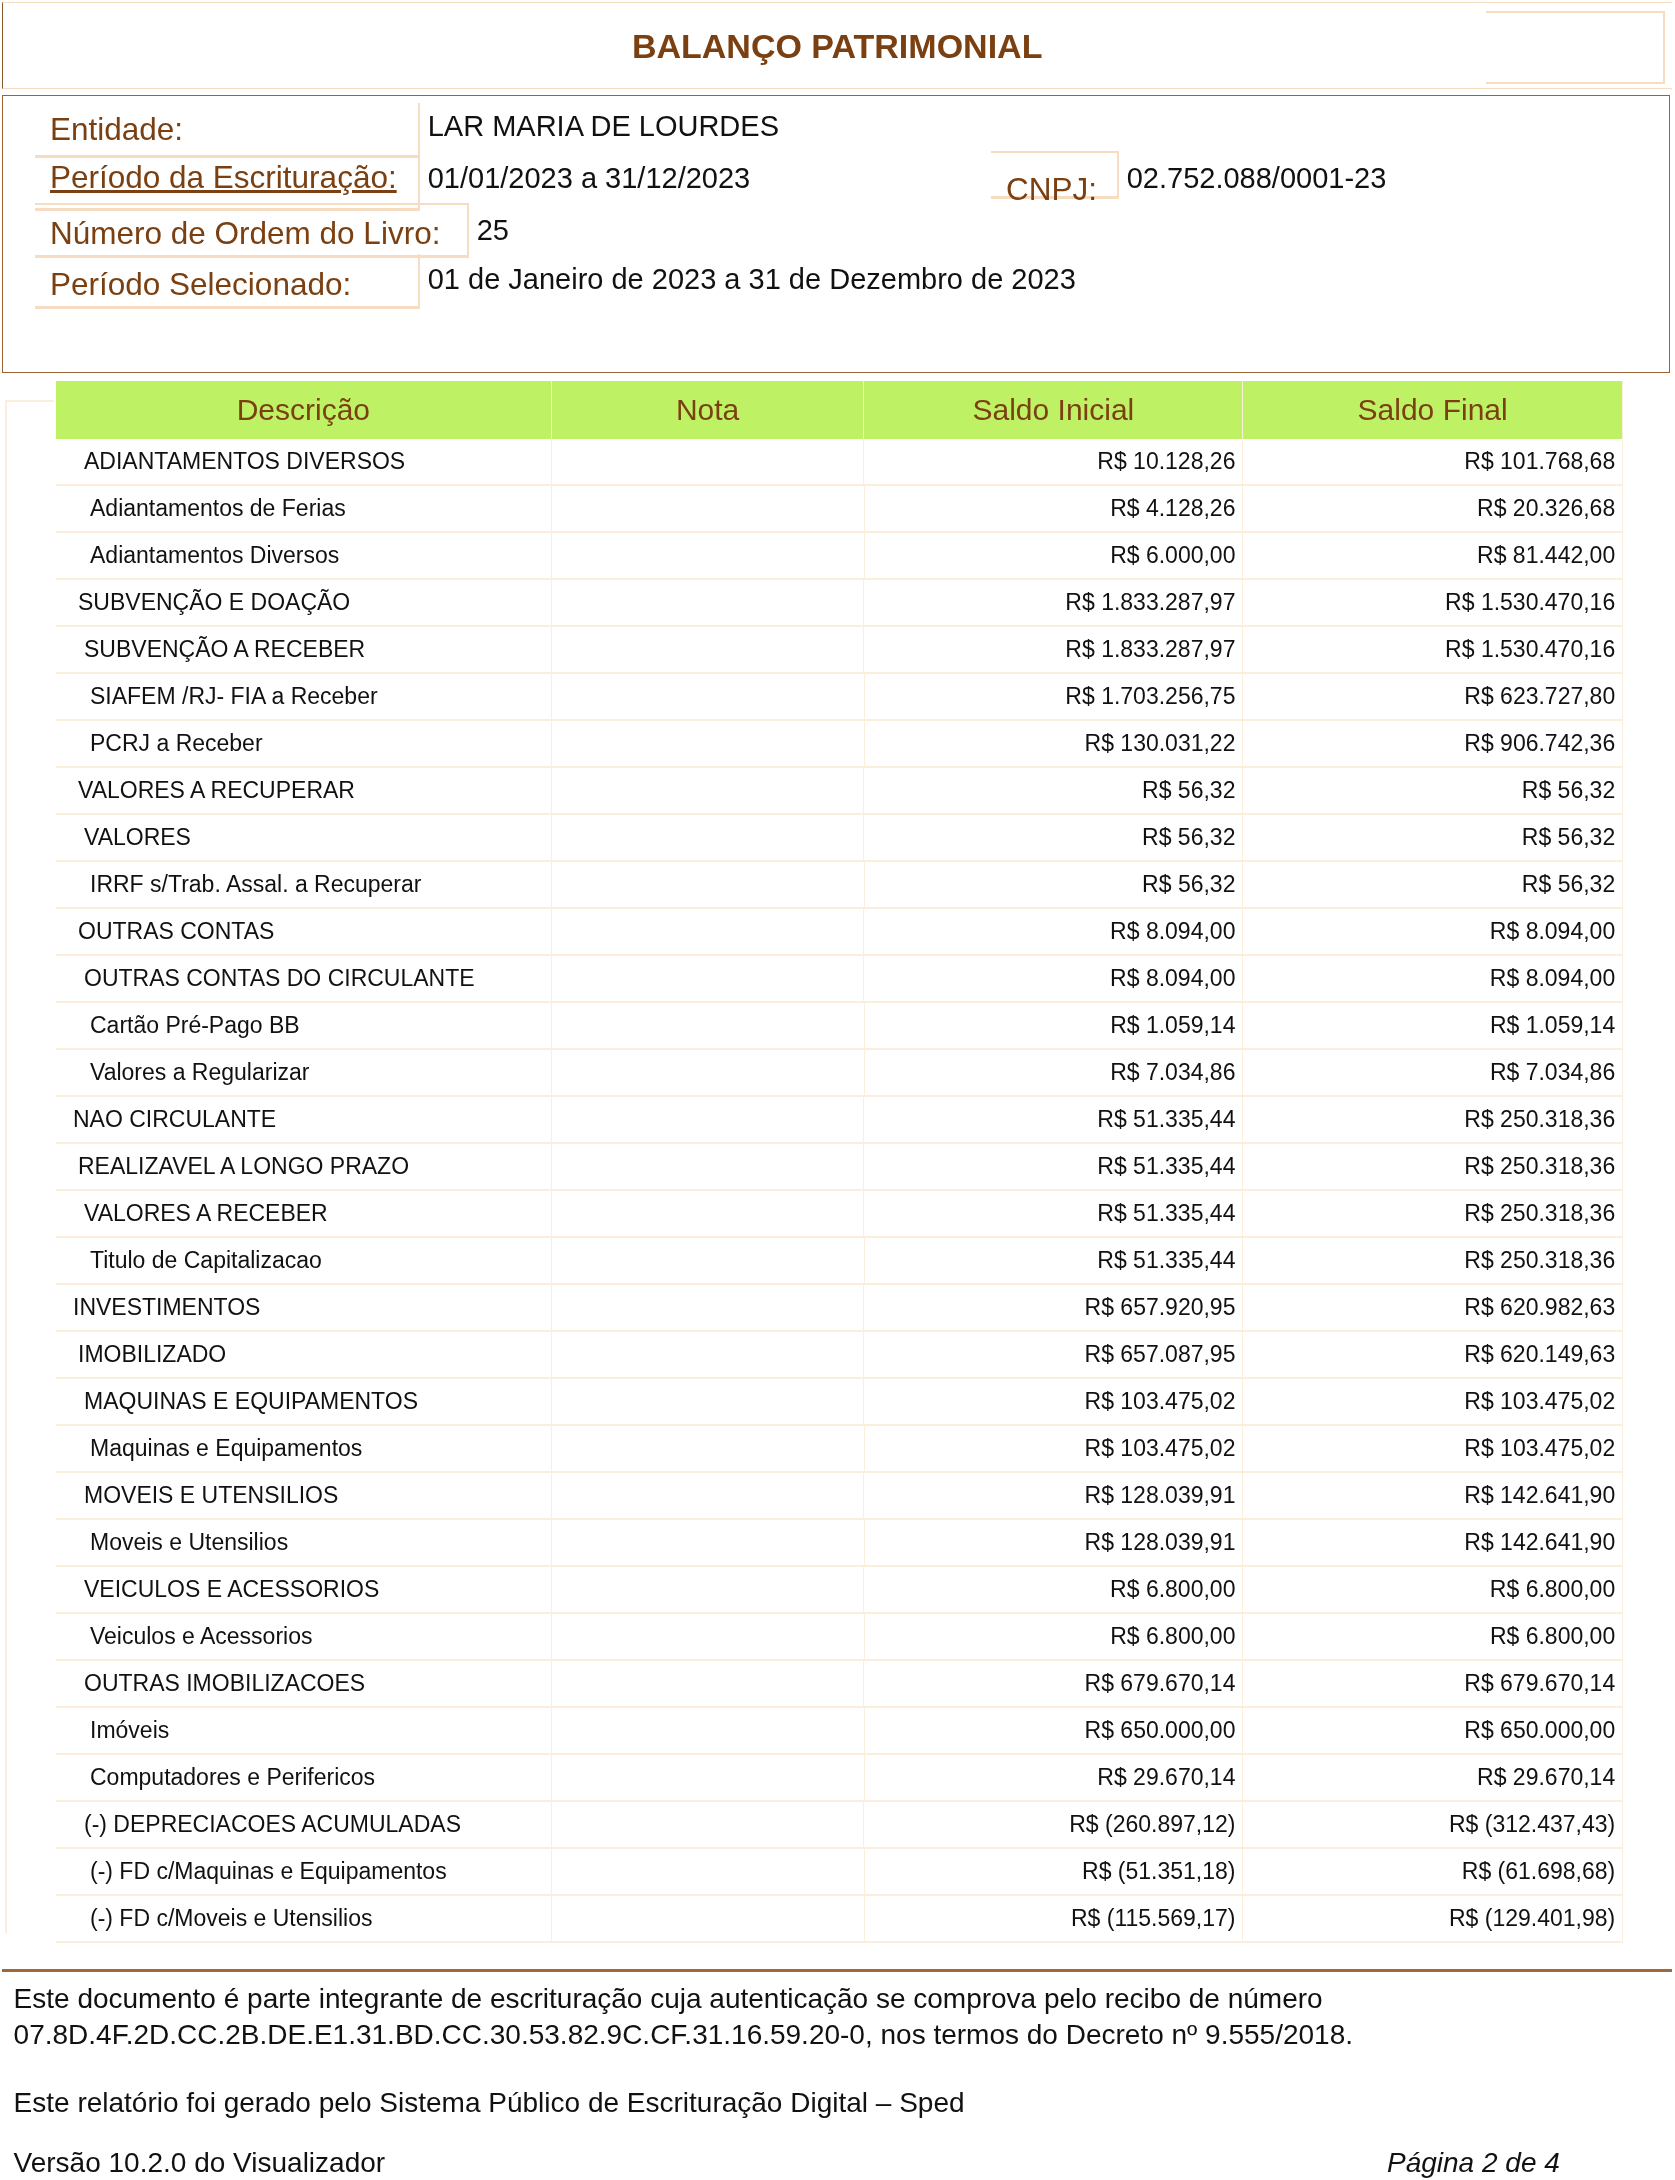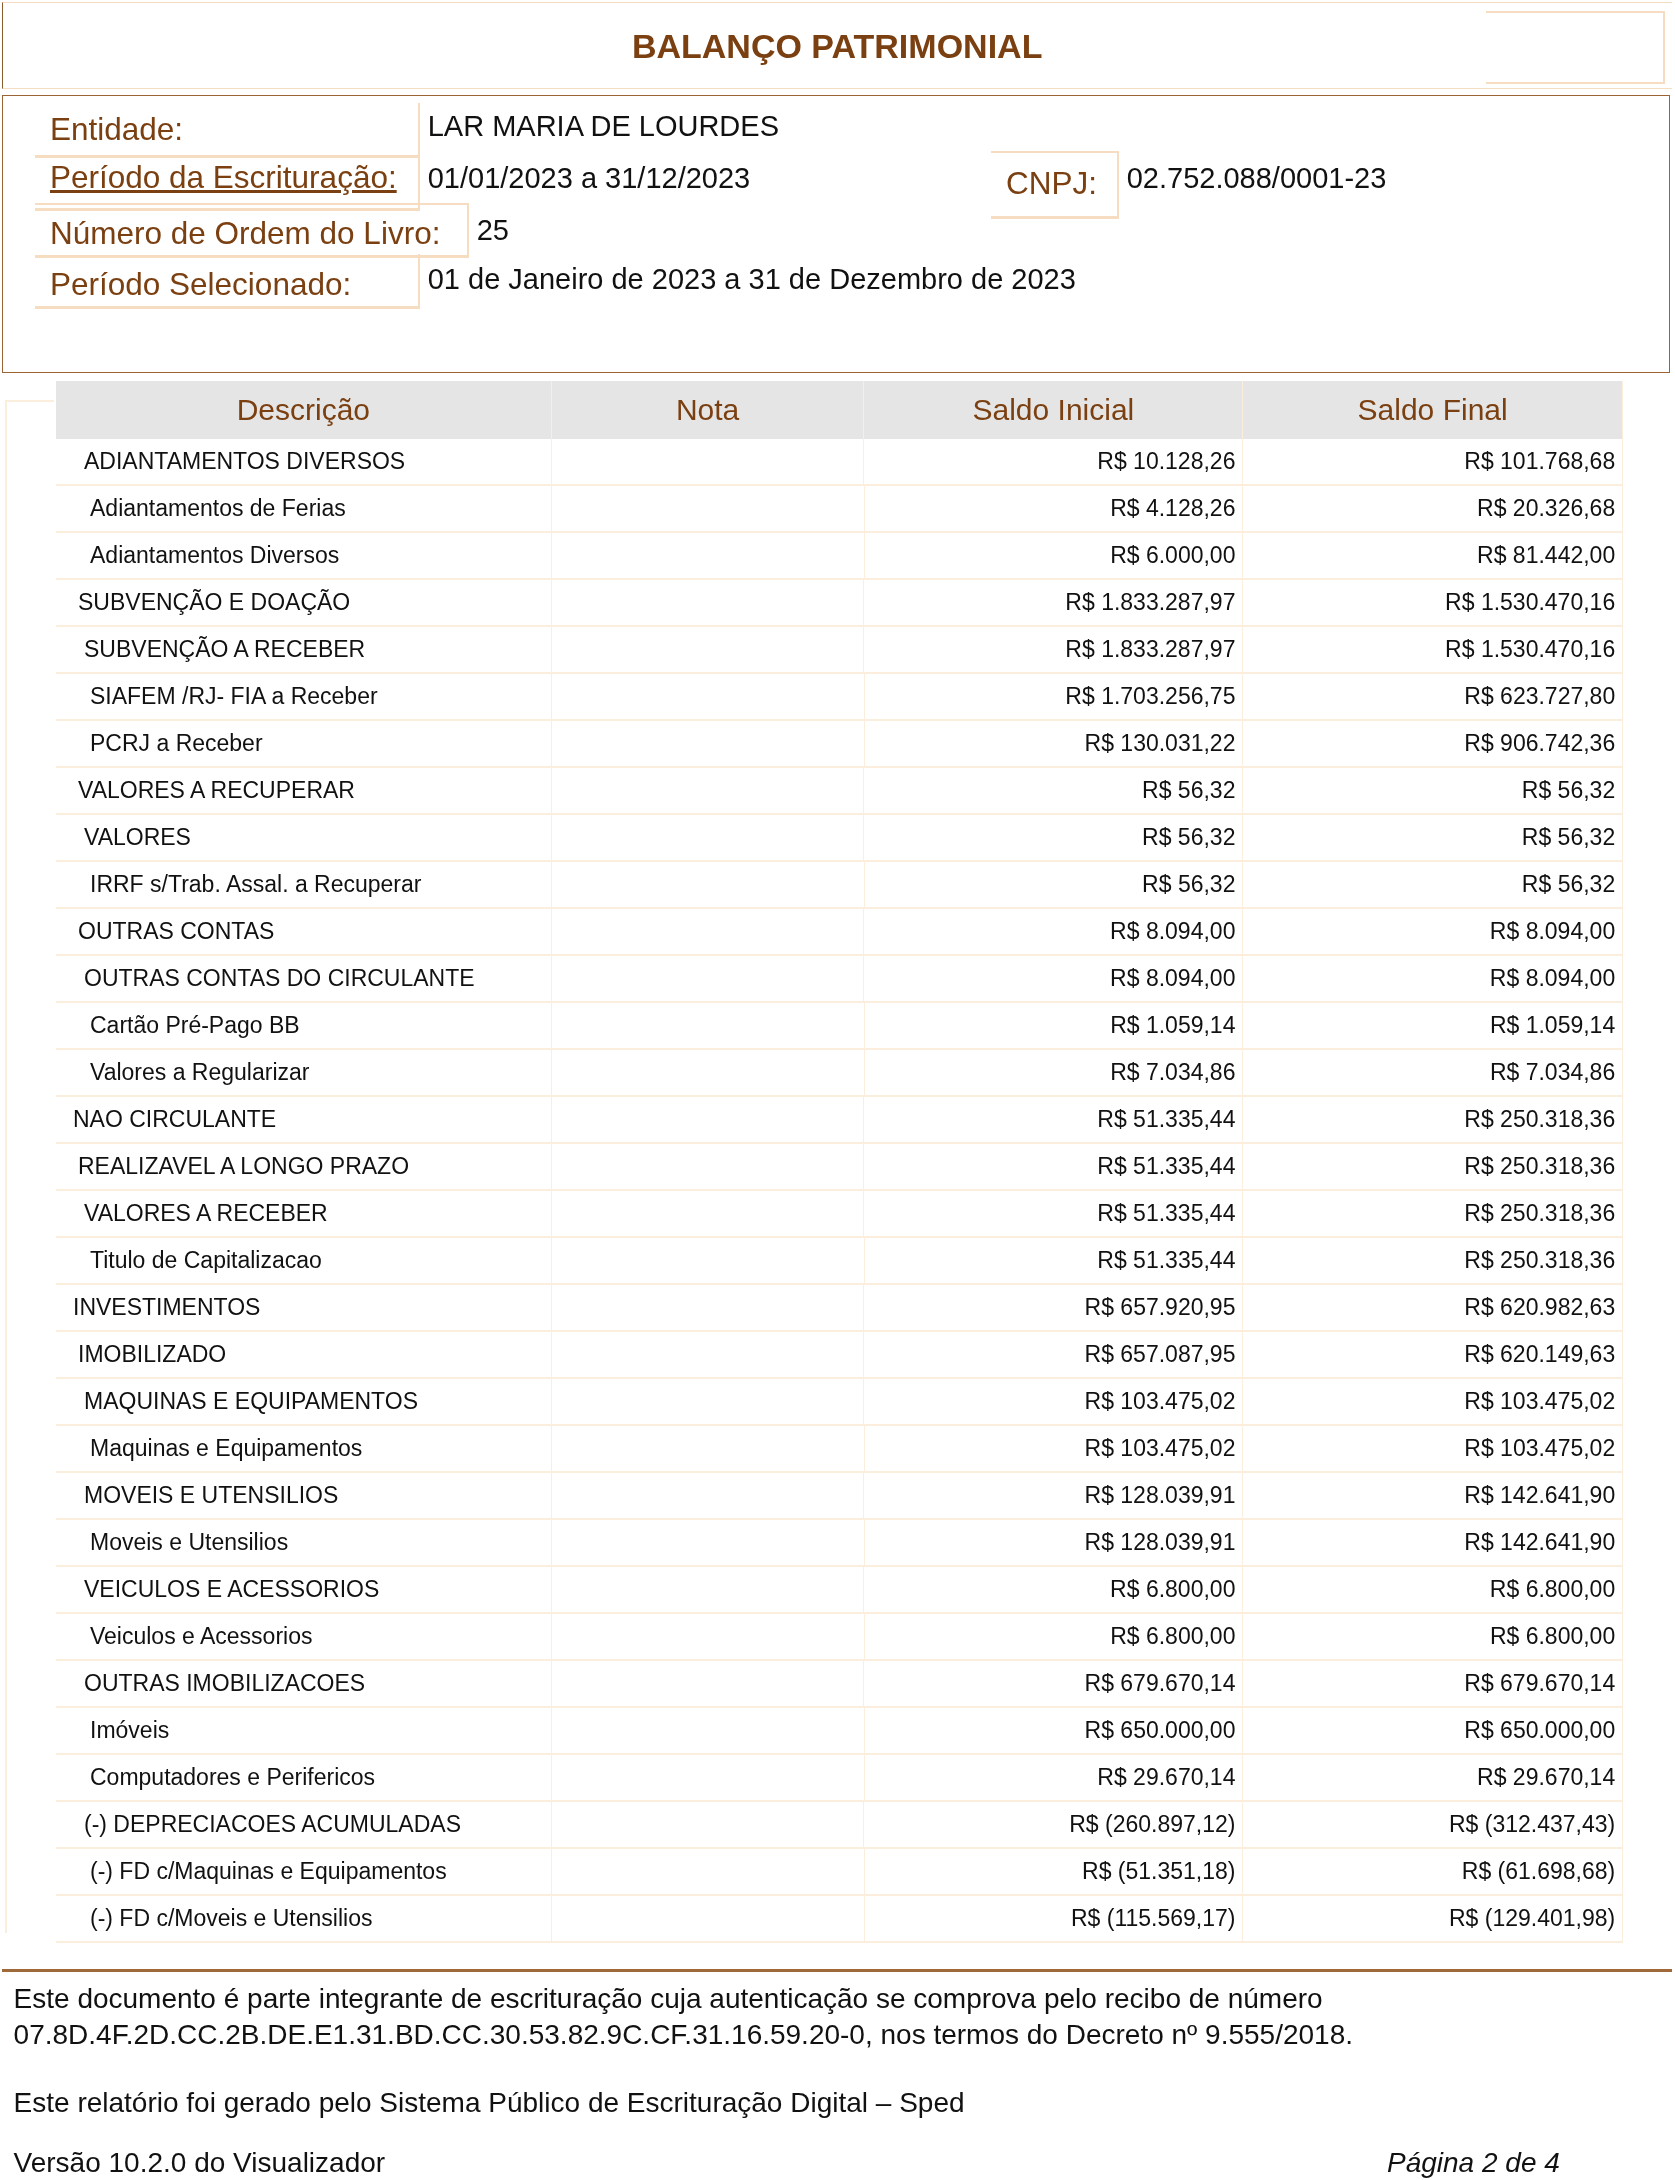--- a/index.html
+++ b/index.html
@@ -30,21 +30,21 @@
     border-bottom: 3.4px solid #f6dcc1; border-right: 2.6px solid #f6dcc1; box-sizing: border-box;
     padding-left: 15.3px; white-space: nowrap;
   }
   .value { position: absolute; font-size: 29px; color: #111; white-space: nowrap; }
 
   .table-wrap { position: absolute; left: 56px; top: 381px; width: 1567px; }
   .side-deco {
     position: absolute; left: 5.1px; top: 400px; width: 49px; height: 1533px;
     border-left: 2.6px solid #fbeedd; border-top: 2.6px solid #fbeedd; box-sizing: border-box;
   }
-  .thead { display: flex; height: 58px; background: #e5e5e5; }
+  .thead { display: flex; height: 58px; background: #bef264; }
   .thead div {
     display: flex; align-items: center; justify-content: center;
     font-size: 30px; color: #7b4012; border-right: 1.7px solid #fbeedd; box-sizing: border-box;
   }
   .c1 { width: 496px; } .c2 { width: 313px; } .c3 { width: 379px; text-align: right; } .c4 { width: 380px; }
   .row { display: flex; height: 47px; border-bottom: 2.6px solid #fbeedd; box-sizing: border-box; }
   .row > div { box-sizing: border-box; display: flex; align-items: center; font-size: 23px; color: #111; white-space: nowrap; }
   .row .c1 { border-right: 1.7px solid #fbeedd; }
   .row .c2 { border-right: 1.7px solid #fbeedd; }
   .row .c3 { justify-content: flex-end; padding-right: 6.8px; border-right: 1.7px solid #fbeedd; }
@@ -65,21 +65,21 @@
   <div class="right-deco"></div>
 </div>
 
 <div class="info-box">
   <div class="label" style="left:32px; top:6.8px; width:385px; height:55px; padding-top:8.5px;">Entidade:</div>
   <div class="value" style="left:425px; top:13.6px;">LAR MARIA DE LOURDES</div>
 
   <div class="label" style="left:32px; top:60px; width:385px; height:55px; padding-top:3px;text-decoration:underline;">Período da Escrituração:</div>
   <div class="value" style="left:425px; top:66px;">01/01/2023 a 31/12/2023</div>
 
-  <div class="label" style="left:988px; top:55px; width:128px; height:68px; padding-top:12px; border-top:2.6px solid #f6dcc1;">CNPJ:</div>
+  <div class="label" style="left:988px; top:55px; width:128px; height:48px; padding-top:18px; border-top:2.6px solid #f6dcc1;">CNPJ:</div>
   <div class="value" style="left:1124px; top:66px;">02.752.088/0001-23</div>
 
   <div class="label" style="left:32px; top:107px; width:434px; height:55px; padding-top:10.2px; border-top:2.6px solid #f6dcc1;">Número de Ordem do Livro:</div>
   <div class="value" style="left:474px; top:118px;">25</div>
 
   <div class="label" style="left:32px; top:158px; width:385px; height:55px; padding-top:12px;">Período Selecionado:</div>
   <div class="value" style="left:425px; top:167px;">01 de Janeiro de 2023 a 31 de Dezembro de 2023</div>
 </div>
 
 <div class="side-deco"></div>

